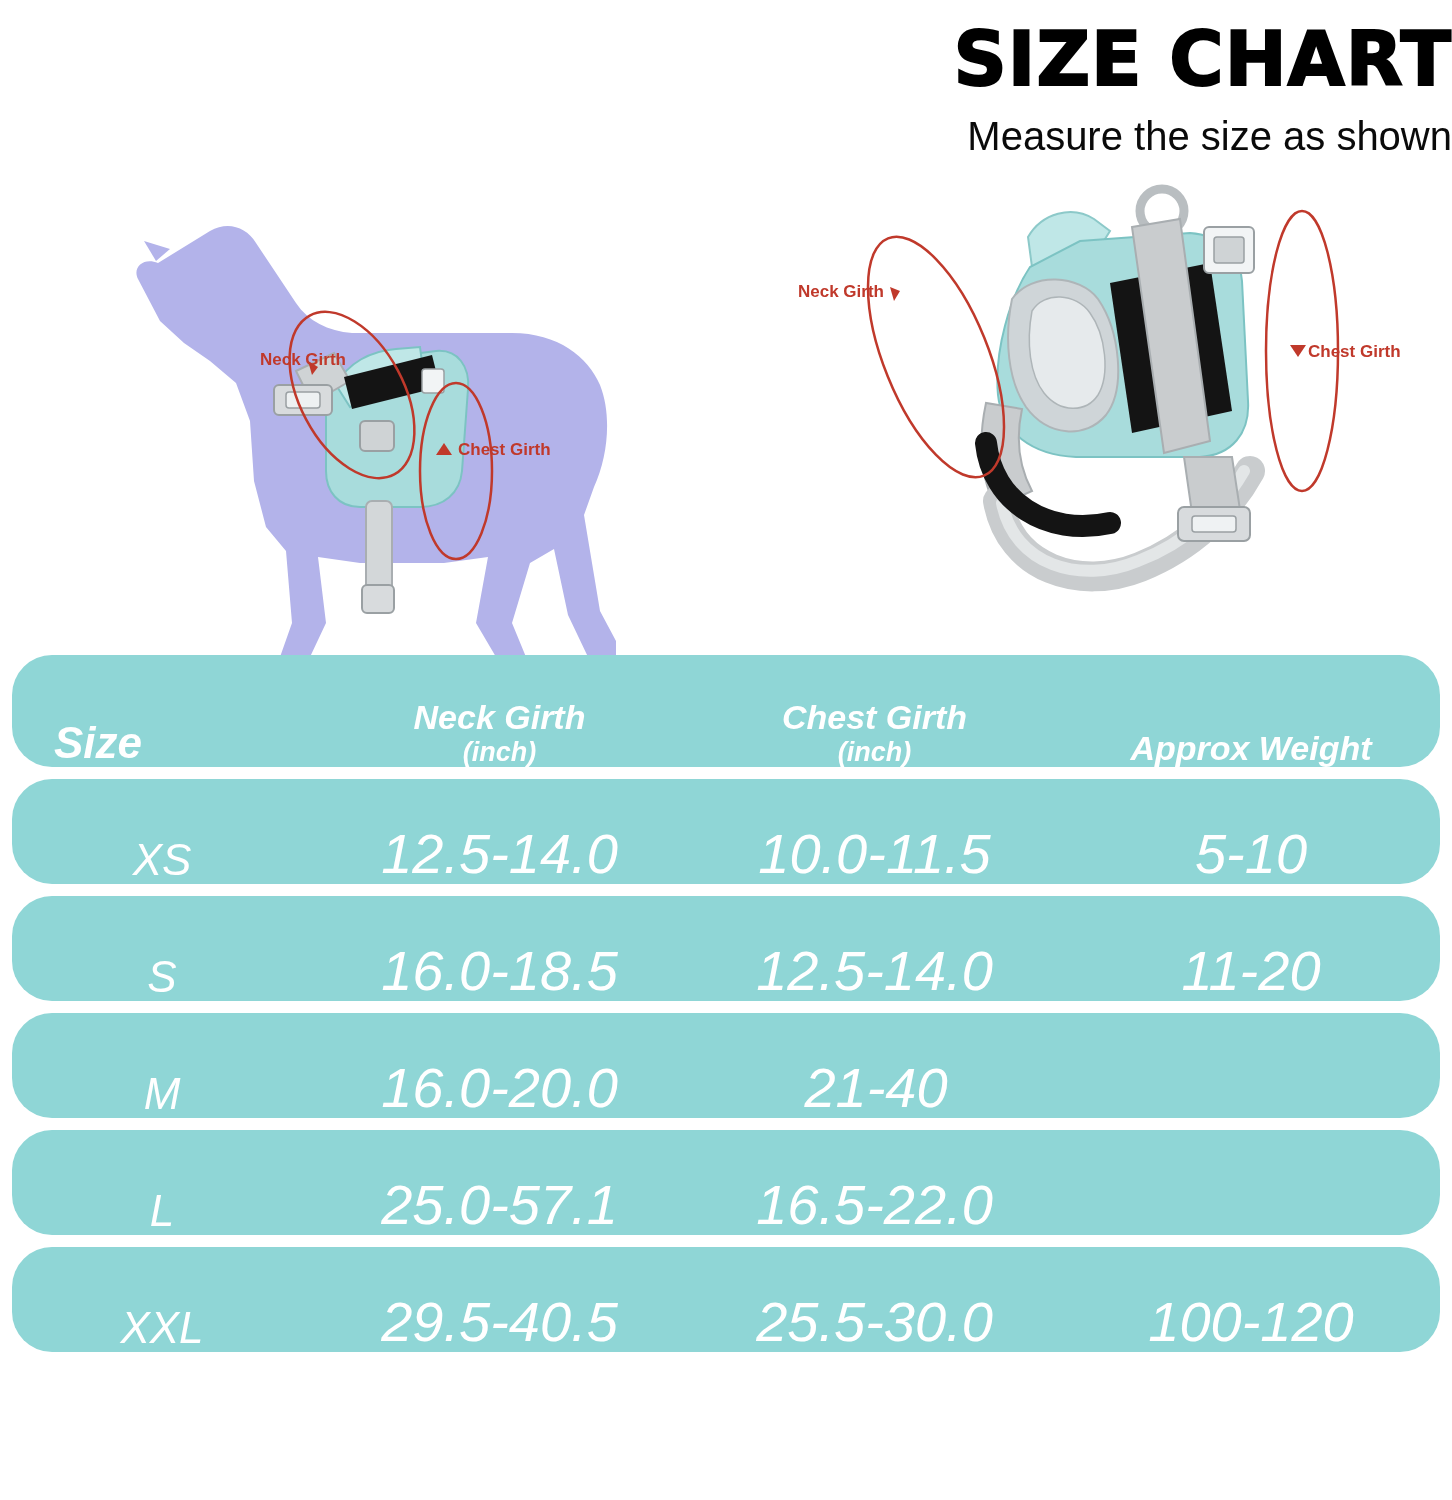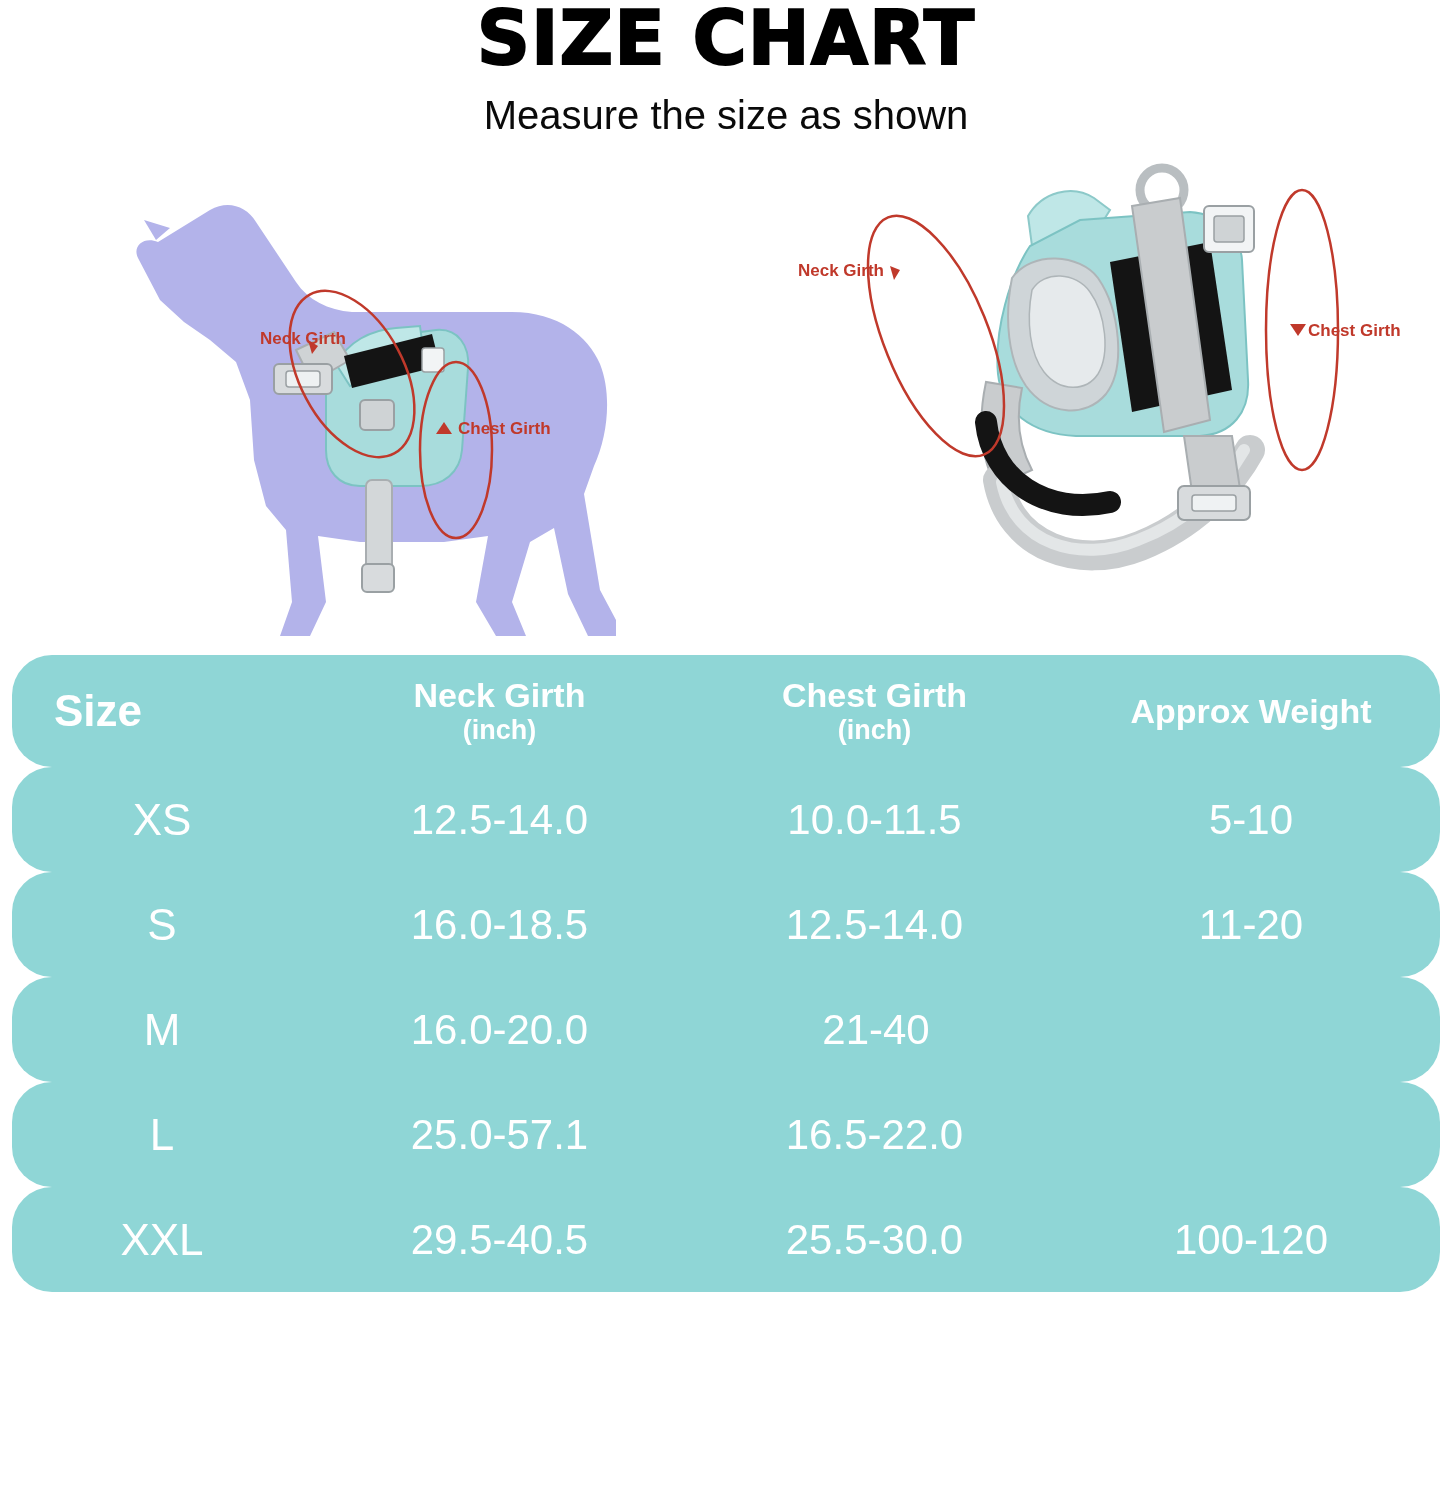--- a/index.html
+++ b/index.html
@@ -11,22 +11,23 @@
     width: 1452px;
     height: 1500px;
     font-family: "Liberation Sans", sans-serif;
     color: #000000;
     overflow: hidden;
     position: relative;
   }
 
   
   .header {
-    text-align: center;
+    text-align: right;
     padding-top: 1px;
+    margin-top: 21px;
   }
   .title {
     font-family: "DejaVu Sans", sans-serif;
     font-weight: 900;
     font-size: 74px;
     letter-spacing: 1px;
     line-height: 1.0;
     margin: 0;
     color: #000;
     -webkit-text-stroke: 2px #000;
@@ -53,33 +54,35 @@
 
   
   .table {
     position: absolute;
     left: 12px;
     top: 655px;
     width: 1428px;
   }
   .row {
     display: flex;
-    align-items: center;
+    align-items: flex-end;
     background: #8fd6d6;
     border-radius: 40px;
     height: 105px;
+    margin-bottom: 12px;
     color: #ffffff;
+    font-style: italic;
   }
   .row.header-row {
     background: #8fd6d6;
     height: 112px;
   }
   .cell {
     text-align: center;
-    font-size: 42px;
+    font-size: 56px;
     font-weight: 400;
     color: #ffffff;
     line-height: 1.08;
   }
   .c-size   { width: 300px; }
   .c-neck   { width: 375px; }
   .c-chest  { width: 375px; }
   .c-weight { width: 378px; }
 
   .header-row .c-size {

